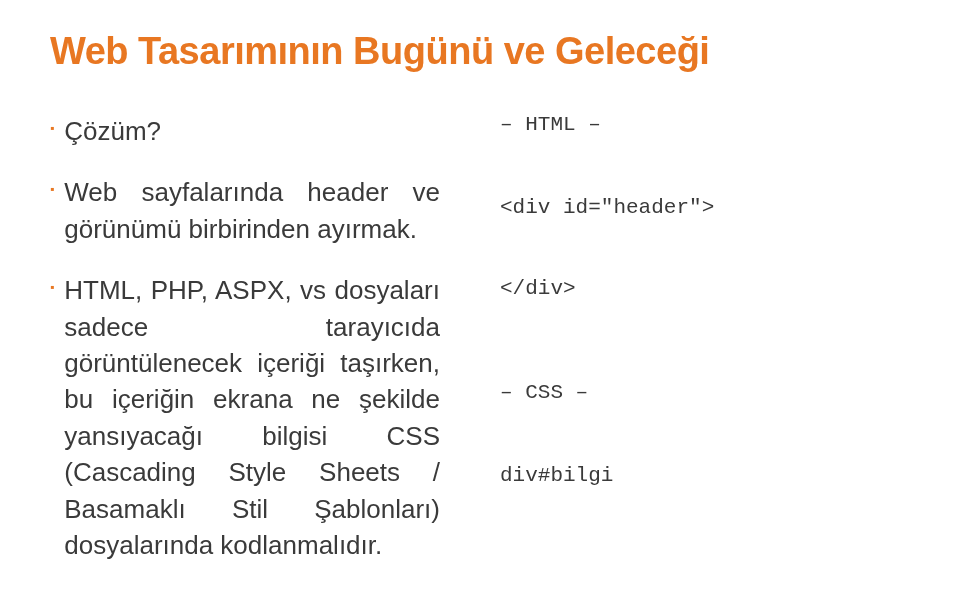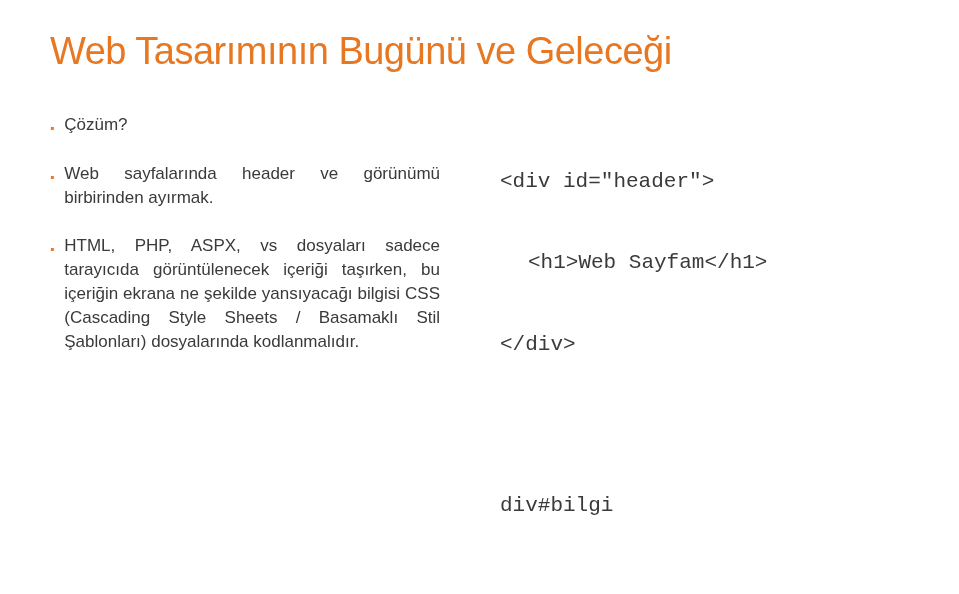--- a/index.html
+++ b/index.html
@@ -6,21 +6,21 @@
     body {
       width: 959px;
       height: 594px;
       background: #fff;
       padding: 30px 50px;
       font-family: sans-serif;
     }
     .title {
       color: #e87722;
       font-size: 38px;
-      font-weight: 400;
+      font-weight: 700;
       margin-bottom: 40px;
       letter-spacing: -0.5px;
     }
     .columns {
       display: flex;
       gap: 60px;
     }
     .left-col {
       flex: 0 0 390px;
     }
@@ -33,21 +33,21 @@
     }
     .bullet-marker {
       color: #e87722;
       font-size: 12px;
       margin-right: 10px;
       margin-top: 8px;
       flex-shrink: 0;
     }
     .bullet-text {
       color: #3a3a3a;
-      font-size: 17px;
+      font-size: 26px;
       line-height: 1.4;
       text-align: justify;
     }
     .code-label {
       color: #3a3a3a;
       font-size: 21px;
       font-family: 'Courier New', monospace;
       margin-bottom: 3px;
     }
     .code-block {
@@ -76,26 +76,27 @@
       <span class="bullet-marker">▪</span>
       <span class="bullet-text">Web sayfalarında header ve görünümü birbirinden ayırmak.</span>
     </div>
     <div class="bullet-item">
       <span class="bullet-marker">▪</span>
       <span class="bullet-text">HTML, PHP, ASPX, vs dosyaları sadece tarayıcıda görüntülenecek içeriği taşırken, bu içeriğin ekrana ne şekilde yansıyacağı bilgisi CSS (Cascading Style Sheets / Basamaklı Stil Şablonları) dosyalarında kodlanmalıdır.</span>
     </div>
   </div>
 
   <div class="right-col">
+    <div class="code-label">– HTML –</div>
     <div class="code-block">
       <div>&lt;div id="header"&gt;</div>
-      <div class="indent1">&lt;h1&gt;Web Sayfam&lt;/h1&gt;</div>
       <div>&lt;/div&gt;</div>
     </div>
 
+    <div class="code-label">– CSS –</div>
     <div class="code-block">
       <div>div#bilgi</div>
       
       
       
       
       
       
       
       

